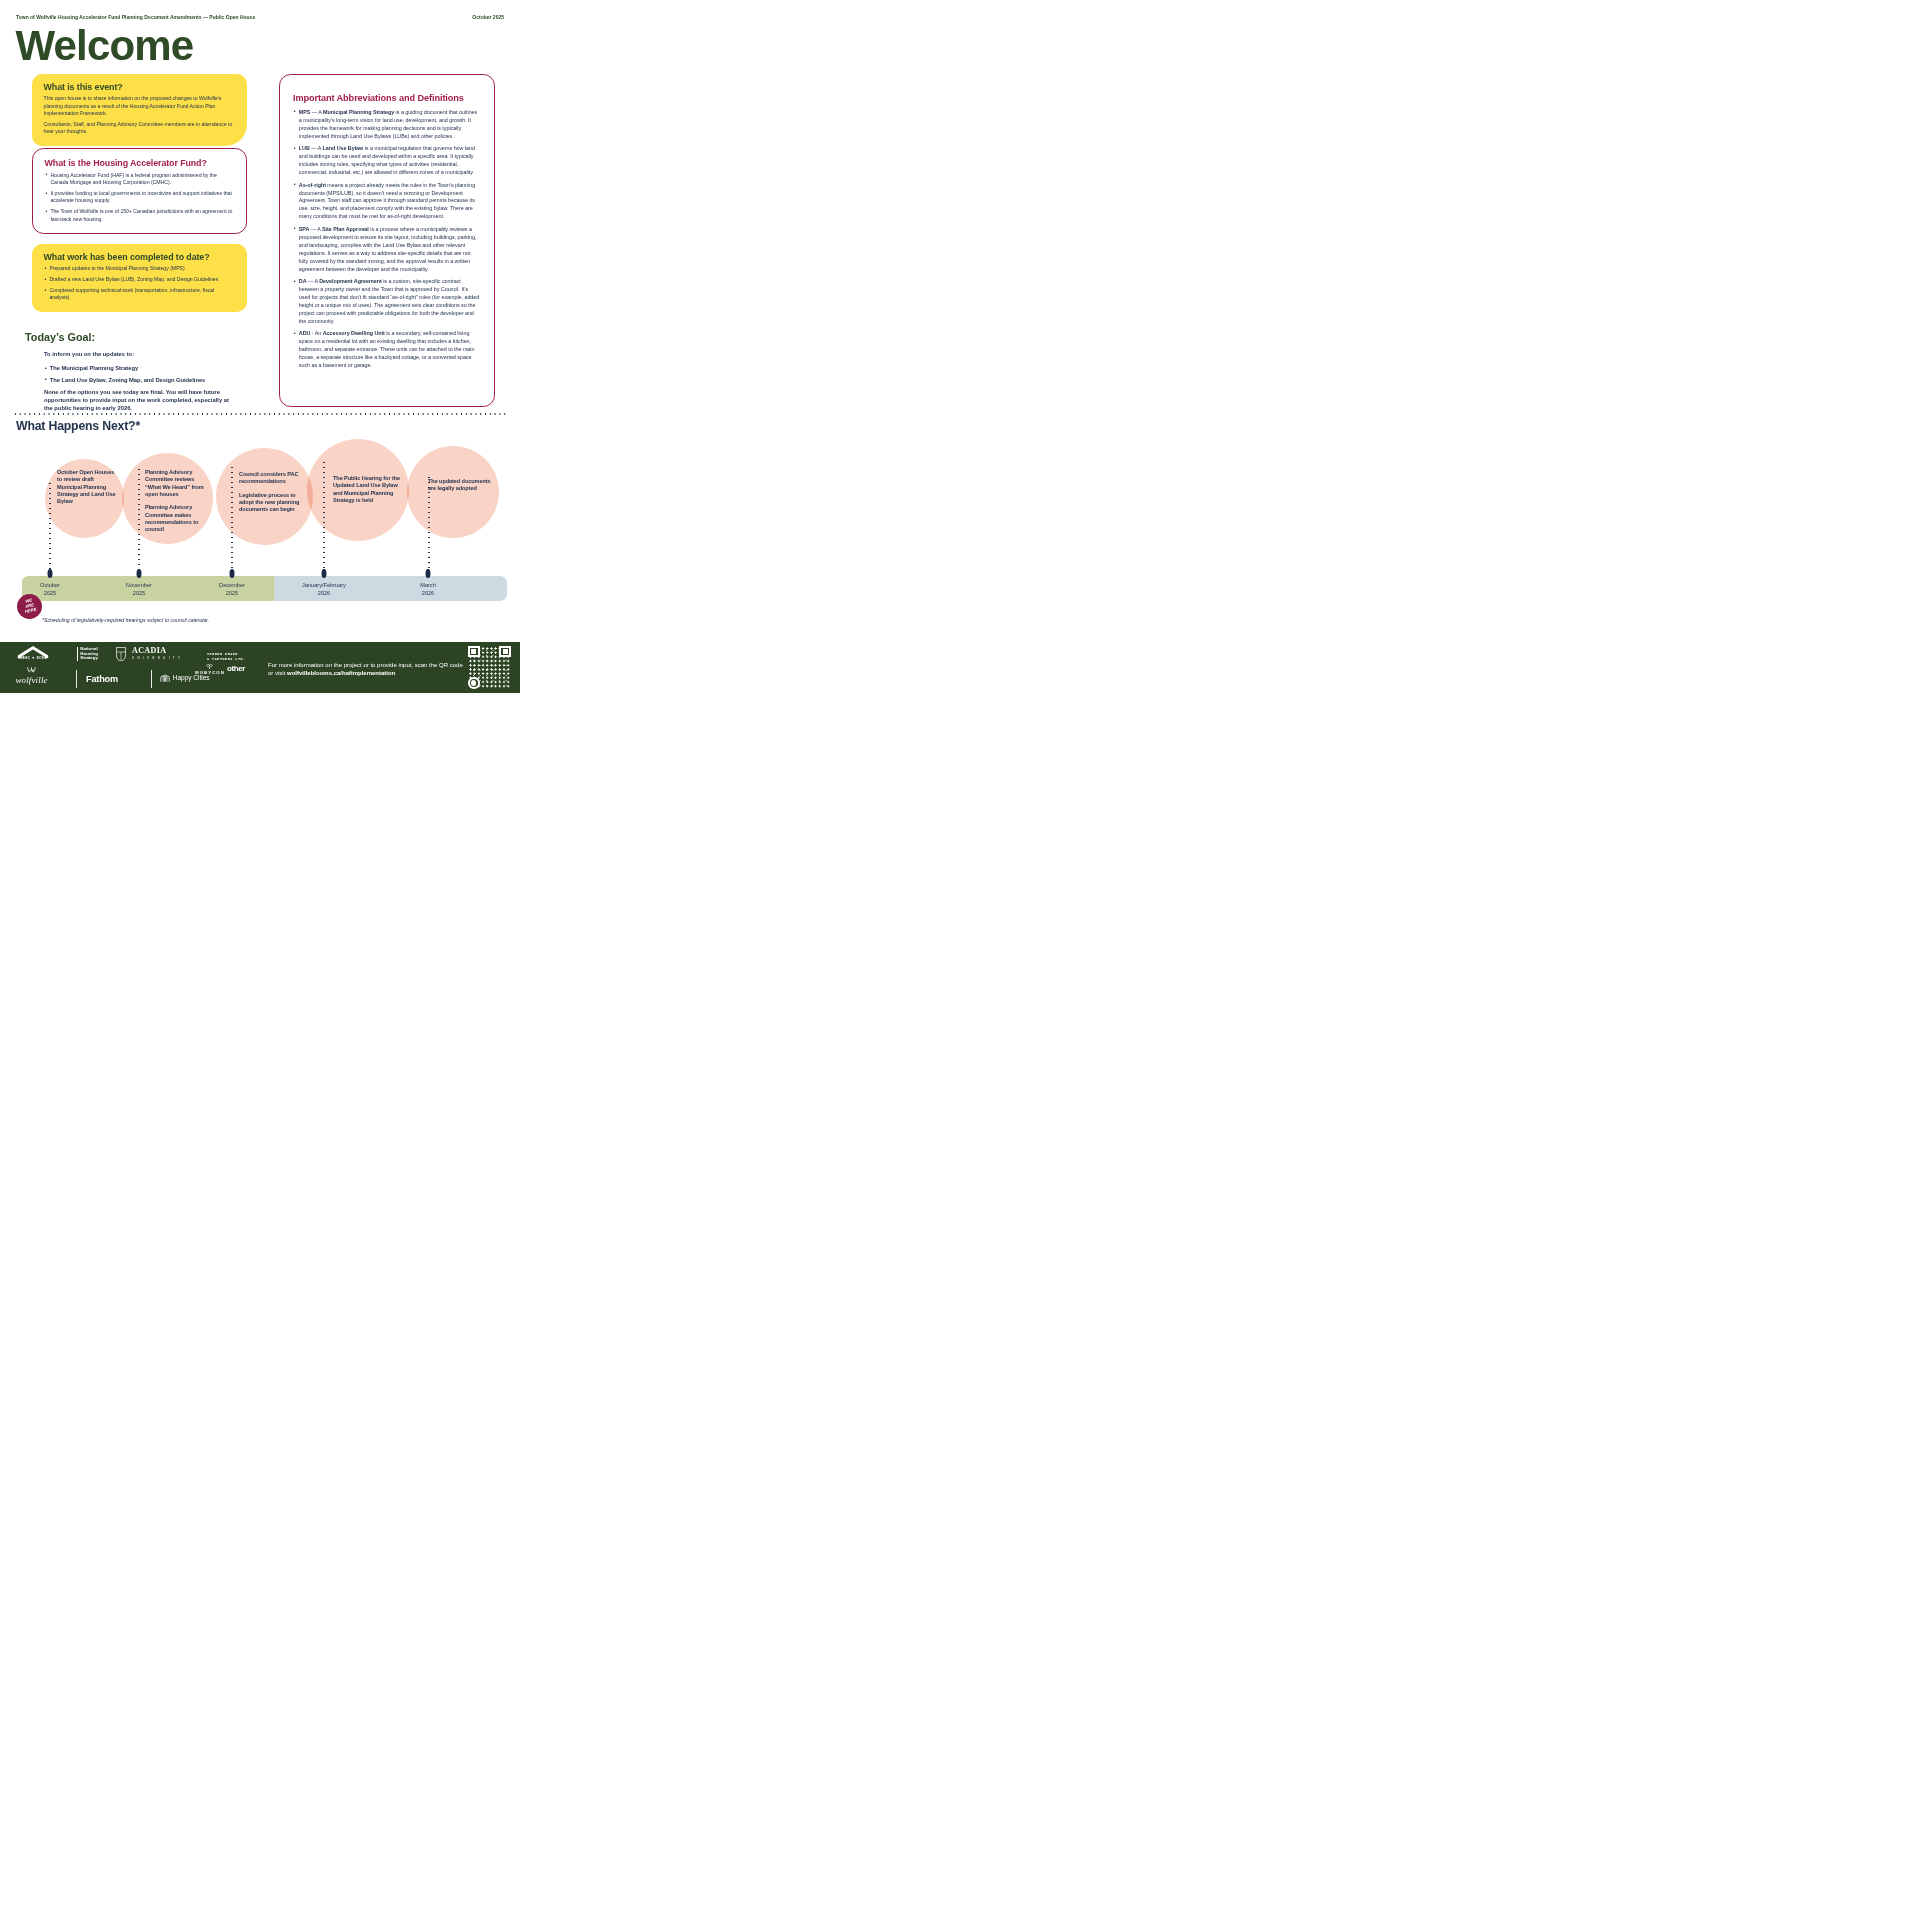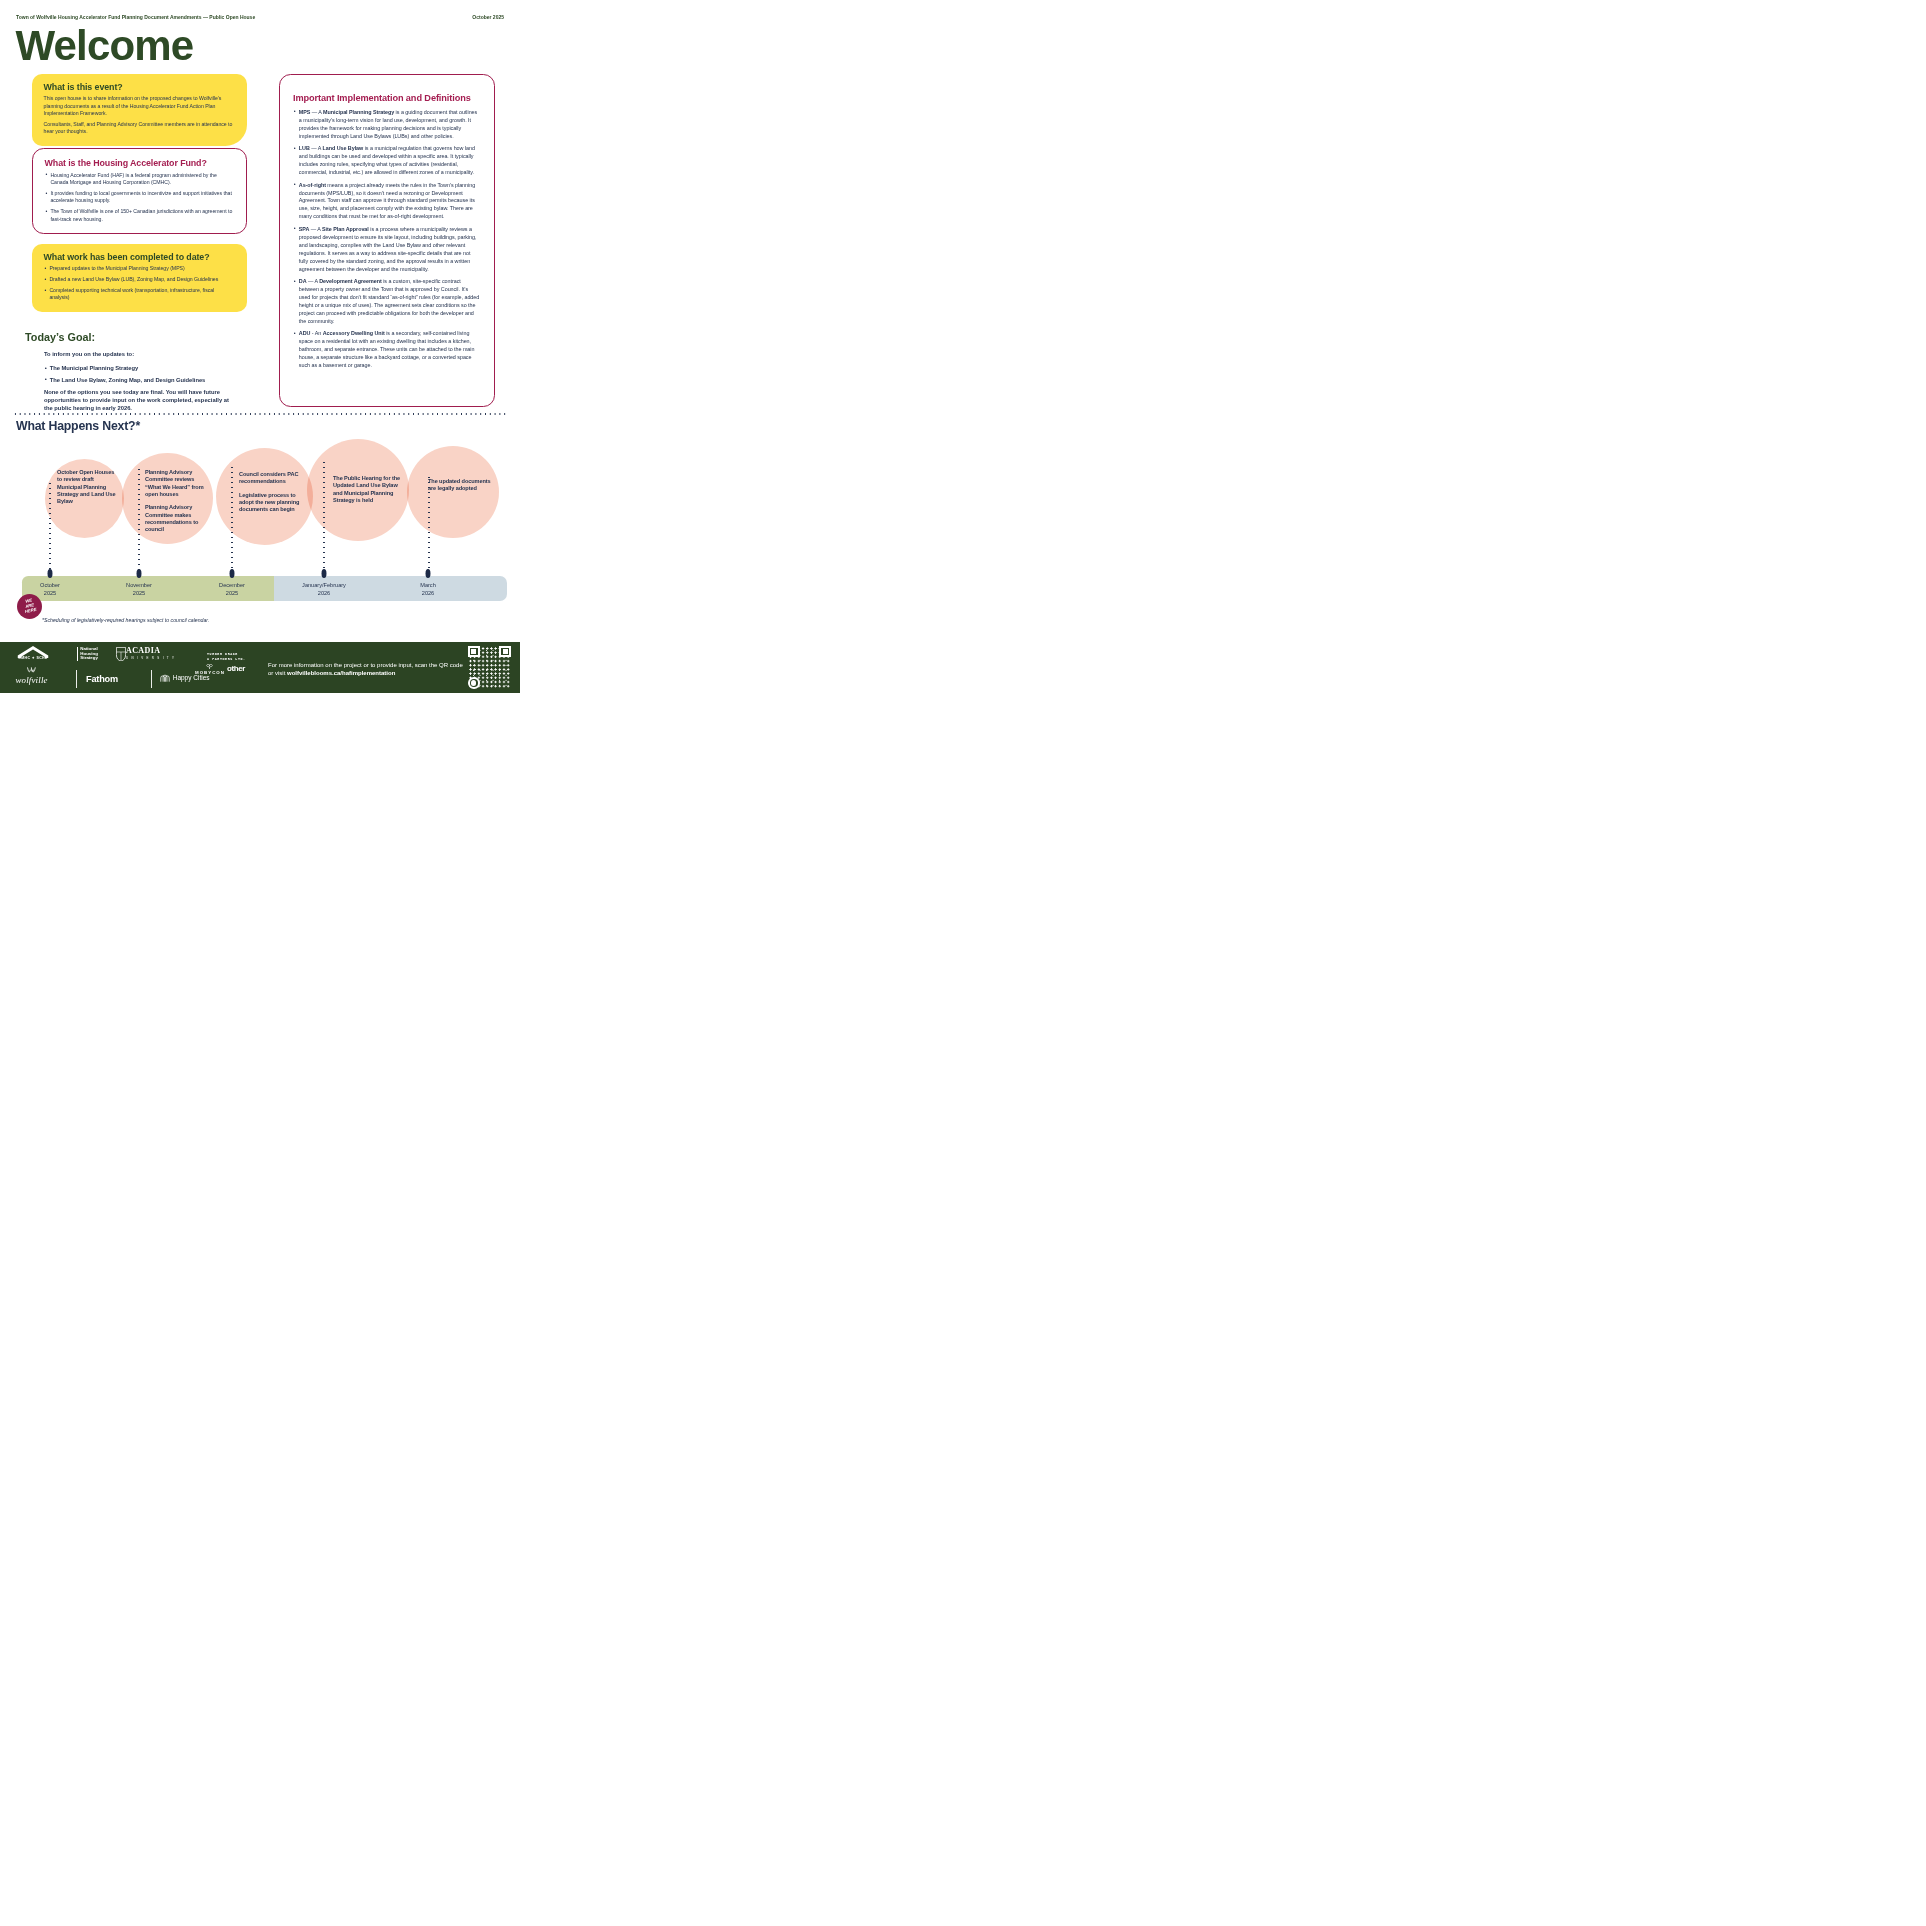--- a/index.html
+++ b/index.html
@@ -69,21 +69,21 @@
              display:flex;align-items:center;justify-content:center;}
   #wearehere .wah{transform:rotate(-12deg);color:#ffffff;font-style:italic;font-weight:bold;font-size:4.2px;line-height:1.15;text-align:center;}
   #footnote{position:absolute;left:42px;top:617px;font-size:5.2px;font-style:italic;color:#263450;}
 
   
   #footer{position:absolute;left:0;top:642px;width:520px;height:52px;background:#2c4423;color:#fff;}
   .flogo{position:absolute;color:#ffffff;}
   #cmhc{left:15.4px;top:3.9px;width:35px;text-align:center;}
   #cmhc .cmhc-text{font-size:3.5px;font-weight:bold;letter-spacing:0.4px;margin-top:-3.1px;}
   #nhs{left:77px;top:4.6px;border-left:1.5px solid #fff;padding-left:2.3px;font-size:4.4px;font-weight:bold;line-height:1.12;}
-  #acadia{left:116px;top:4.6px;display:flex;gap:0;align-items:center;}
+  #acadia{left:116px;top:4.6px;display:flex;gap:6px;align-items:center;}
   #acadia .aca{font-family:"Liberation Serif",serif;font-weight:bold;font-size:8px;letter-spacing:0.4px;line-height:1;}
   #acadia .uni{font-size:2.9px;letter-spacing:1.3px;margin-top:1.2px;}
   #wolfville{left:15.4px;top:25px;text-align:center;}
   #wolfville .wtxt{font-family:"Liberation Serif",serif;font-style:italic;font-size:8.9px;letter-spacing:0.2px;margin-top:-1.2px;}
   .fdiv{position:absolute;width:0.8px;height:17.7px;background:rgba(255,255,255,0.9);top:28px;}
   #fathom{left:86px;top:32px;font-size:9.2px;font-weight:bold;letter-spacing:-0.2px;}
   #happy{left:160px;top:32px;display:flex;align-items:center;gap:2.7px;font-size:6.5px;}
   #turner{left:207px;top:10px;font-size:3.3px;font-weight:bold;letter-spacing:0.6px;line-height:1.4;font-family:"Liberation Mono",monospace;}
   #mobycon{left:195px;top:21px;width:28px;text-align:center;}
   #mobycon .mtxt{font-size:4.4px;font-weight:bold;letter-spacing:1px;margin-top:0.4px;}
@@ -143,21 +143,21 @@
   <div id="goal-body">
     <p class="intro">To inform you on the updates to:</p>
     <ul class="bullets">
         <li>The Municipal Planning Strategy</li>
         <li>The Land Use Bylaw, Zoning Map, and Design Guidelines</li>
       </ul>
     <p id="goal-note"><span>None of the options you see today are final. You will have future opportunities to provide input on the work completed, especially at the </span><span class="b">public hearing</span><span> in early 2026.</span></p>
   </div>
 
   <div class="box outlined" id="box-abbr">
-    <h2 class="box-title maroon-t">Important Implementation and Definitions</h2>
+    <h2 class="box-title maroon-t">Important Abbreviations and Definitions</h2>
     <ul class="bullets">
         <li><span class="b">MPS</span><span> — A </span><span class="b">Municipal Planning Strategy</span><span> is a guiding document that outlines a municipality’s long-term vision for land use, development, and growth. It provides the framework for making planning decisions and is typically implemented through Land Use Bylaws (LUBs) and other policies.</span></li>
         <li><span class="b">LUB</span><span> — A </span><span class="b">Land Use Bylaw</span><span> is a municipal regulation that governs how land and buildings can be used and developed within a specific area. It typically includes zoning rules, specifying what types of activities (residential, commercial, industrial, etc.) are allowed in different zones of a municipality.</span></li>
         <li><span class="b">As-of-right</span><span> means a project already meets the rules in the Town’s planning documents (MPS/LUB), so it doesn’t need a rezoning or Development Agreement. Town staff can approve it through standard permits because its use, size, height, and placement comply with the existing bylaw. There are many conditions that must be met for as-of-right development.</span></li>
         <li><span class="b">SPA</span><span> — A </span><span class="b">Site Plan Approval</span><span> is a process where a municipality reviews a proposed development to ensure its site layout, including buildings, parking, and landscaping, complies with the Land Use Bylaw and other relevant regulations. It serves as a way to address site-specific details that are not fully covered by the standard zoning, and the approval results in a written agreement between the developer and the municipality.</span></li>
         <li><span class="b">DA</span><span> — A </span><span class="b">Development Agreement</span><span> is a custom, site-specific contract between a property owner and the Town that is approved by Council. It’s used for projects that don’t fit standard “as-of-right” rules (for example, added height or a unique mix of uses). The agreement sets clear conditions so the project can proceed with predictable obligations for both the developer and the community.</span></li>
         <li><span class="b">ADU</span><span> - An </span><span class="b">Accessory Dwelling Unit</span><span> is a secondary, self-contained living space on a residential lot with an existing dwelling that includes a kitchen, bathroom, and separate entrance. These units can be attached to the main house, a separate structure like a backyard cottage, or a converted space such as a basement or garage.</span></li>
       </ul>
   </div>
 

